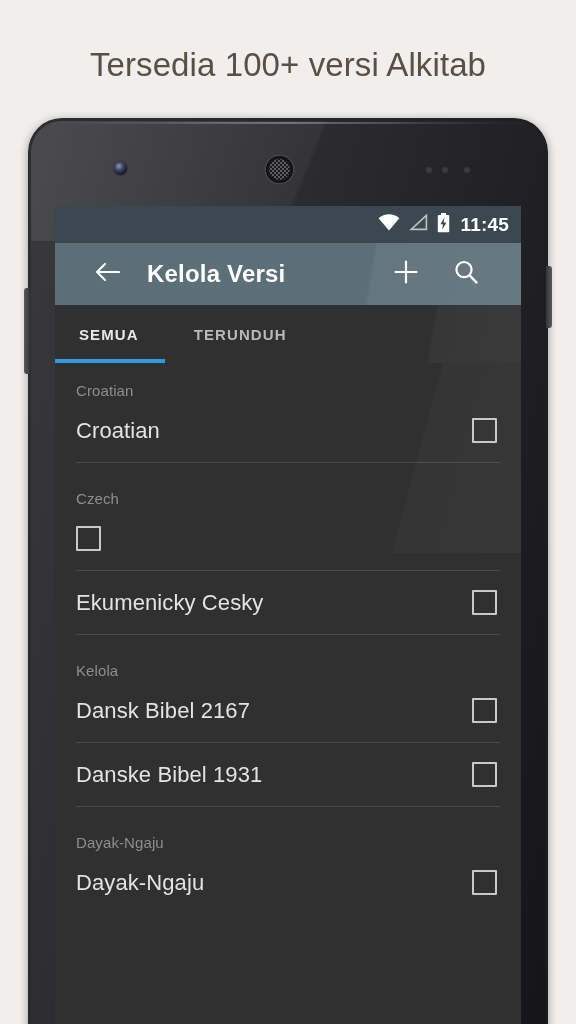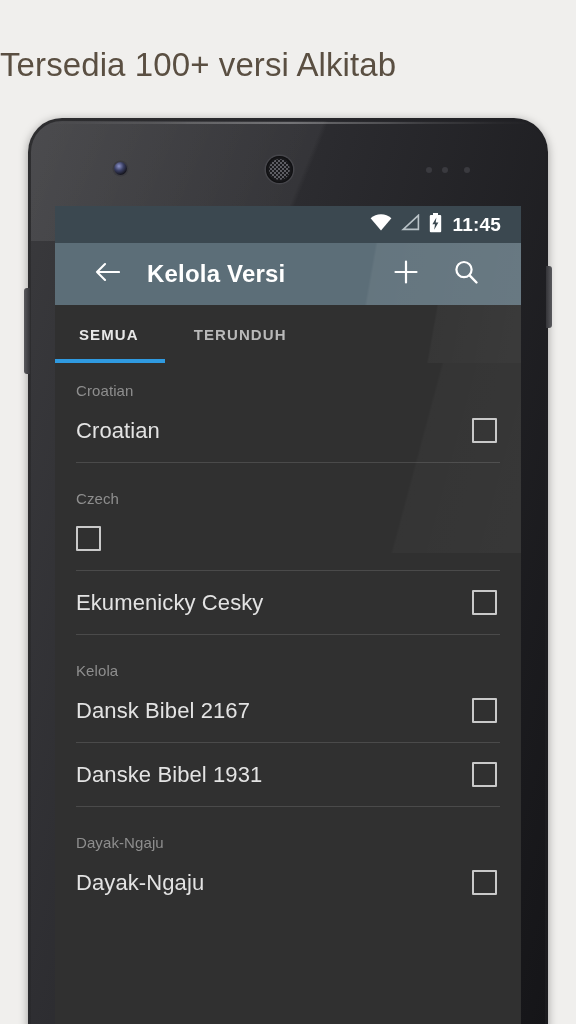--- a/index.html
+++ b/index.html
@@ -8,21 +8,21 @@
     background:#f0efed;
     font-family:"Liberation Sans", sans-serif;
     overflow:hidden;
     position:relative;
   }
 
   
   .headline {
     position:absolute;
     top:46px; left:0; width:576px;
-    text-align:left;
+    text-align:center;
     font-size:33px;
     font-weight:400;
     color:#5a4f42;
     letter-spacing:0.1px;
     white-space:nowrap;
   }
 
   
   .phone {
     position:absolute;
@@ -102,21 +102,21 @@
   }
 
   
   .statusbar{
     position:relative;
     height:37px;
     background:#3b4850;
     display:flex;
     align-items:center;
     justify-content:flex-end;
-    padding-right:20px;
+    padding-right:12px;
     gap:9px;
   }
   .sb-icon{ display:block; }
   .sb-time{
     color:#ffffff; font-size:19px; font-weight:700;
     letter-spacing:.2px; margin-left:1px;
   }
 
   
   .actionbar{

